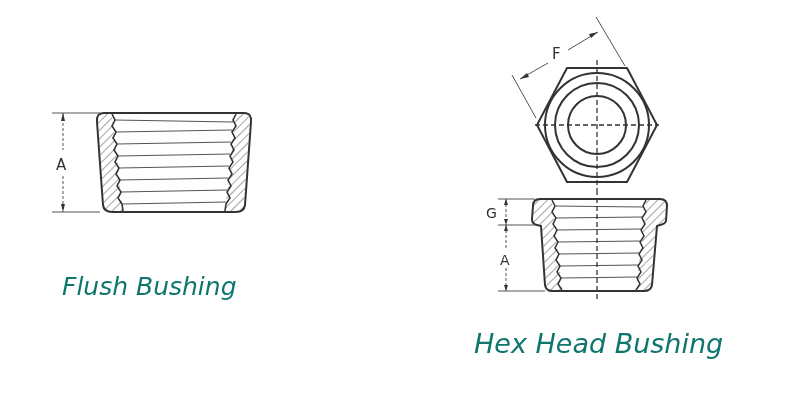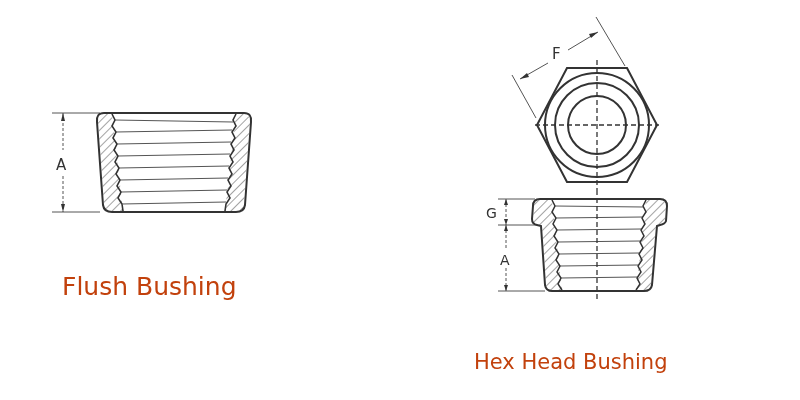--- a/index.html
+++ b/index.html
@@ -1,20 +1,20 @@
 <!DOCTYPE html>
 <html><head>
   <meta charset="utf-8">
   <style>
     html, body { margin: 0; padding: 0; background: #ffffff; }
     body { width: 800px; height: 400px; position: relative; overflow: hidden; font-family: "DejaVu Sans", sans-serif; }
     .canvas { position: absolute; left: 0; top: 0; width: 800px; height: 400px; }
-    .caption { position: absolute; color: #c2410c; font-family: "DejaVu Sans", sans-serif; letter-spacing: 0px; white-space: nowrap; }
+    .caption { position: absolute; color: #0f766e; font-family: "DejaVu Sans", sans-serif; letter-spacing: 0px; white-space: nowrap; font-style: italic; }
     .cap-flush { left: 62px; top: 272px; font-size: 25px; }
-    .cap-hex { left: 474px; top: 350px; font-size: 21px; }
+    .cap-hex { left: 474px; top: 328px; font-size: 27px; }
     .dim-label { font-family: "DejaVu Sans", sans-serif; fill: #333; }
   </style>
 </head>
 <body>
 
 <svg class="canvas" width="800" height="400" viewBox="0 0 800 400" xmlns="http://www.w3.org/2000/svg">
   <defs>
     <pattern id="hatch" patternUnits="userSpaceOnUse" width="6" height="6" patternTransform="rotate(45)">
       <line x1="0" y1="0" x2="0" y2="6" stroke="#555" stroke-width="1.1"></line>
     </pattern>

